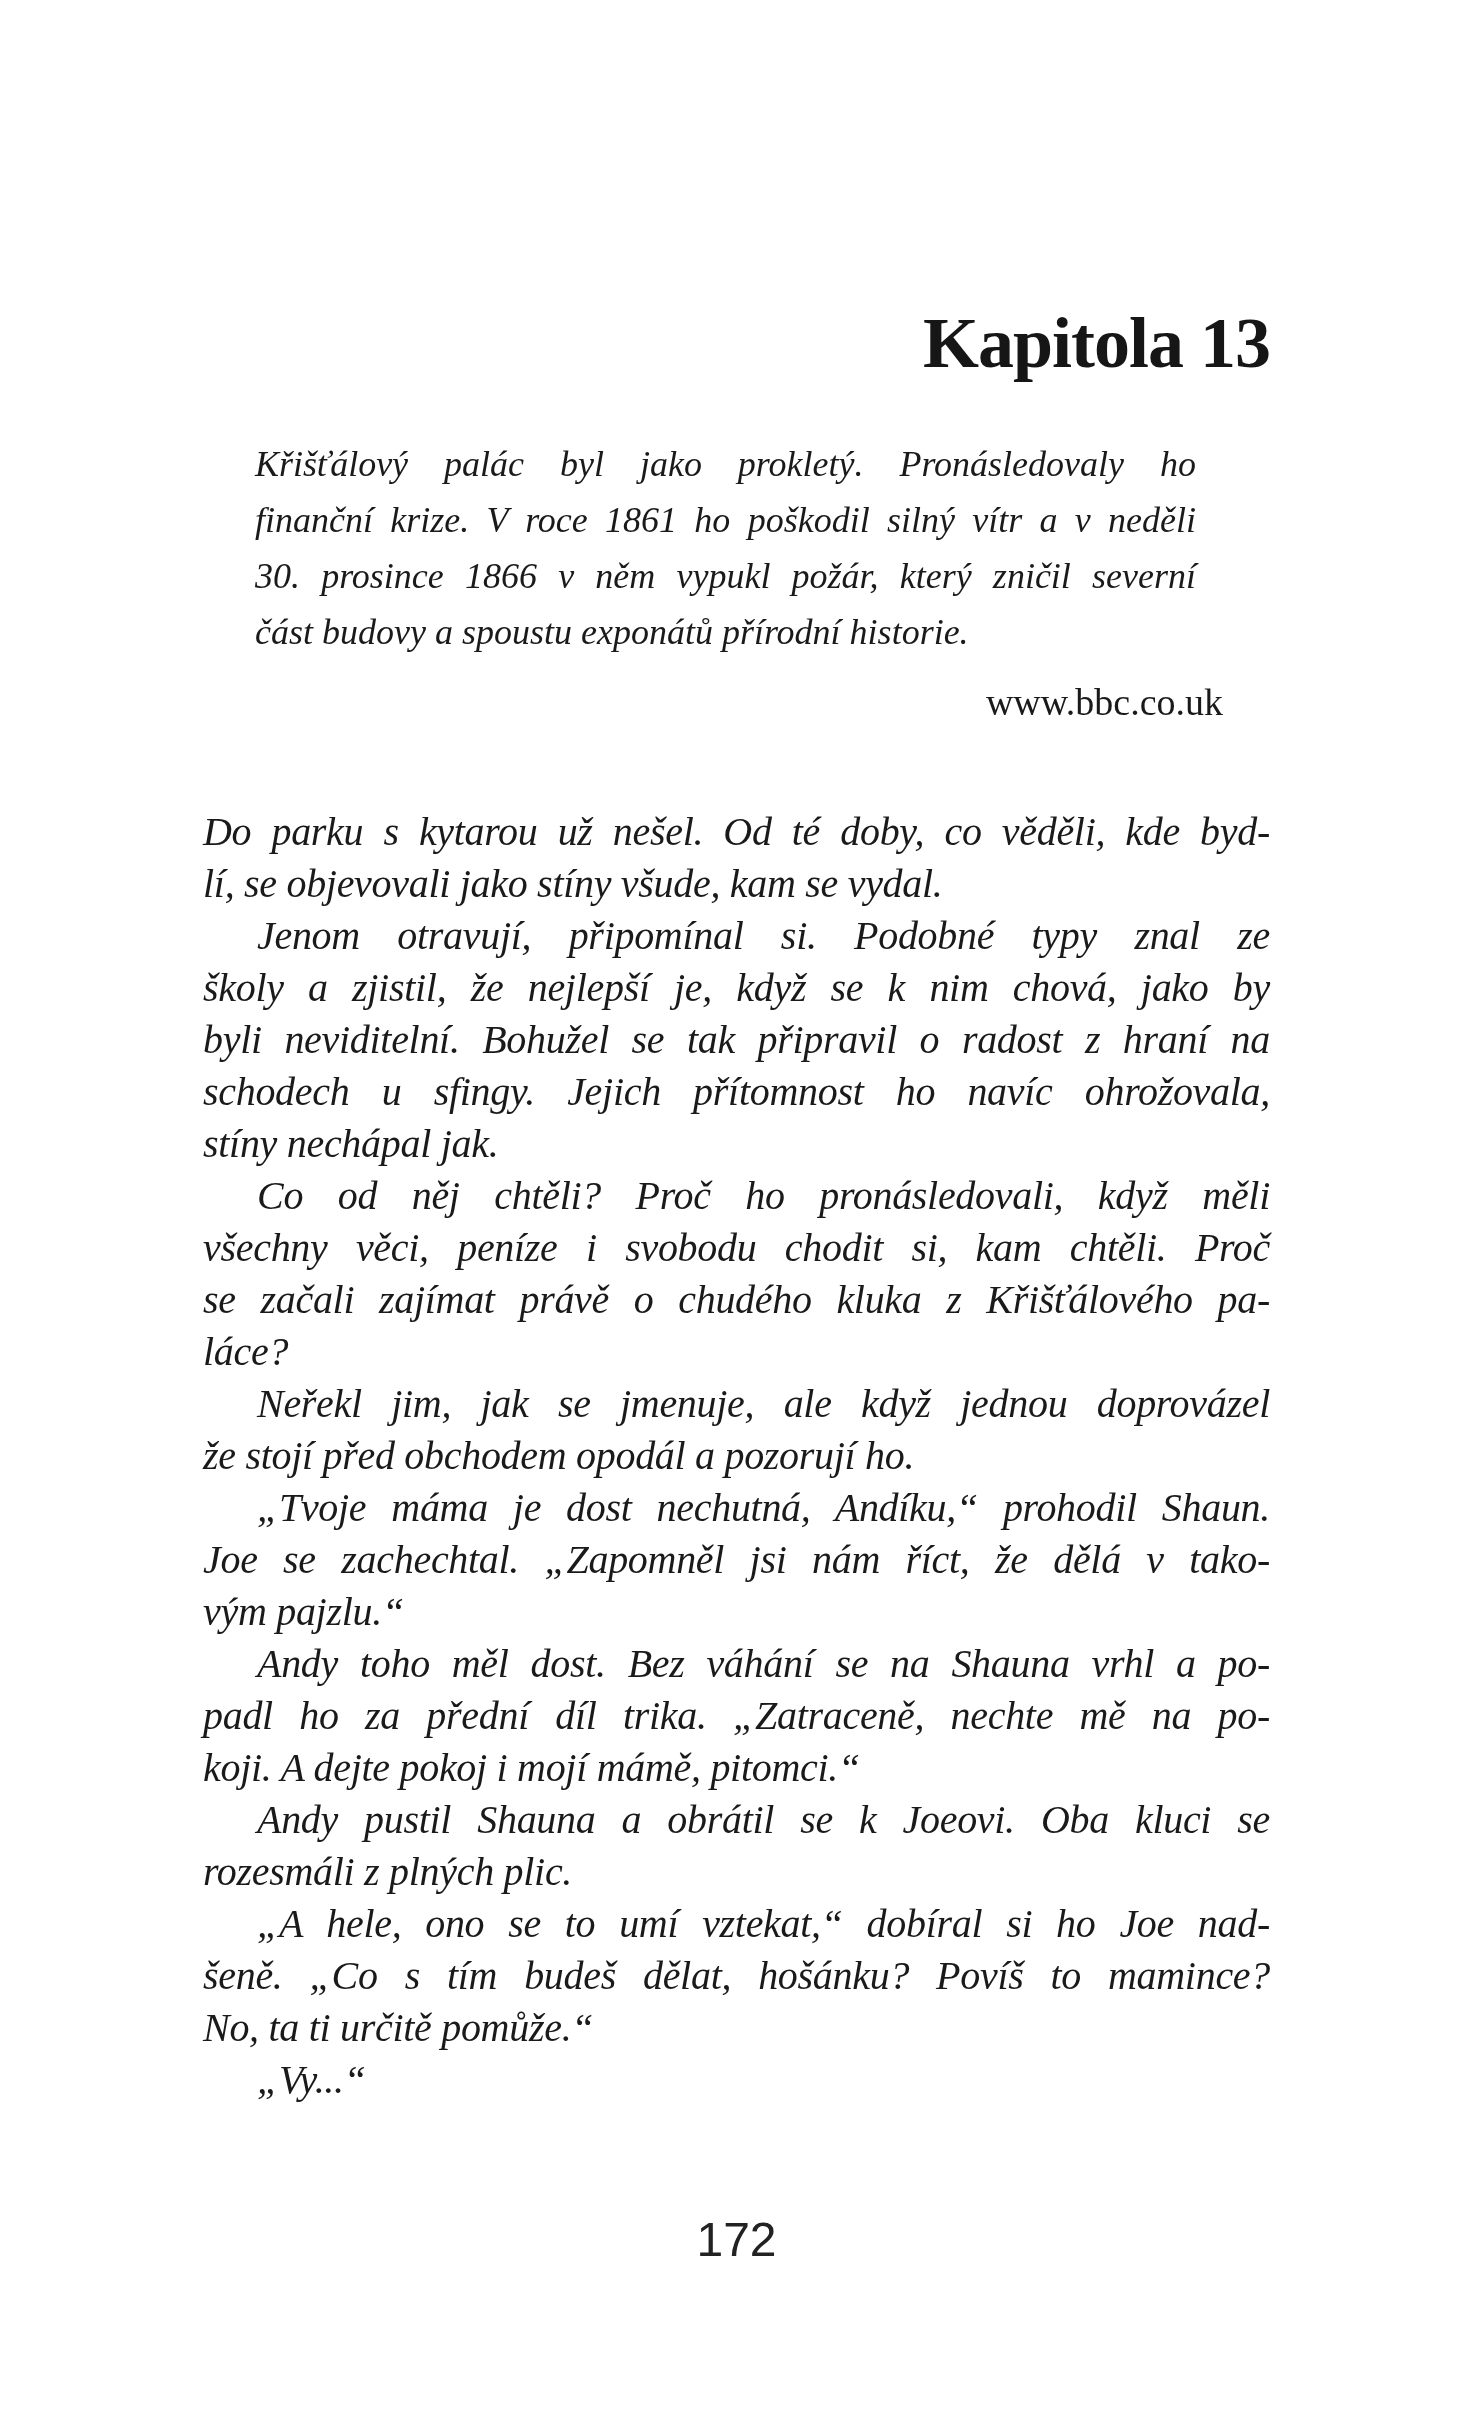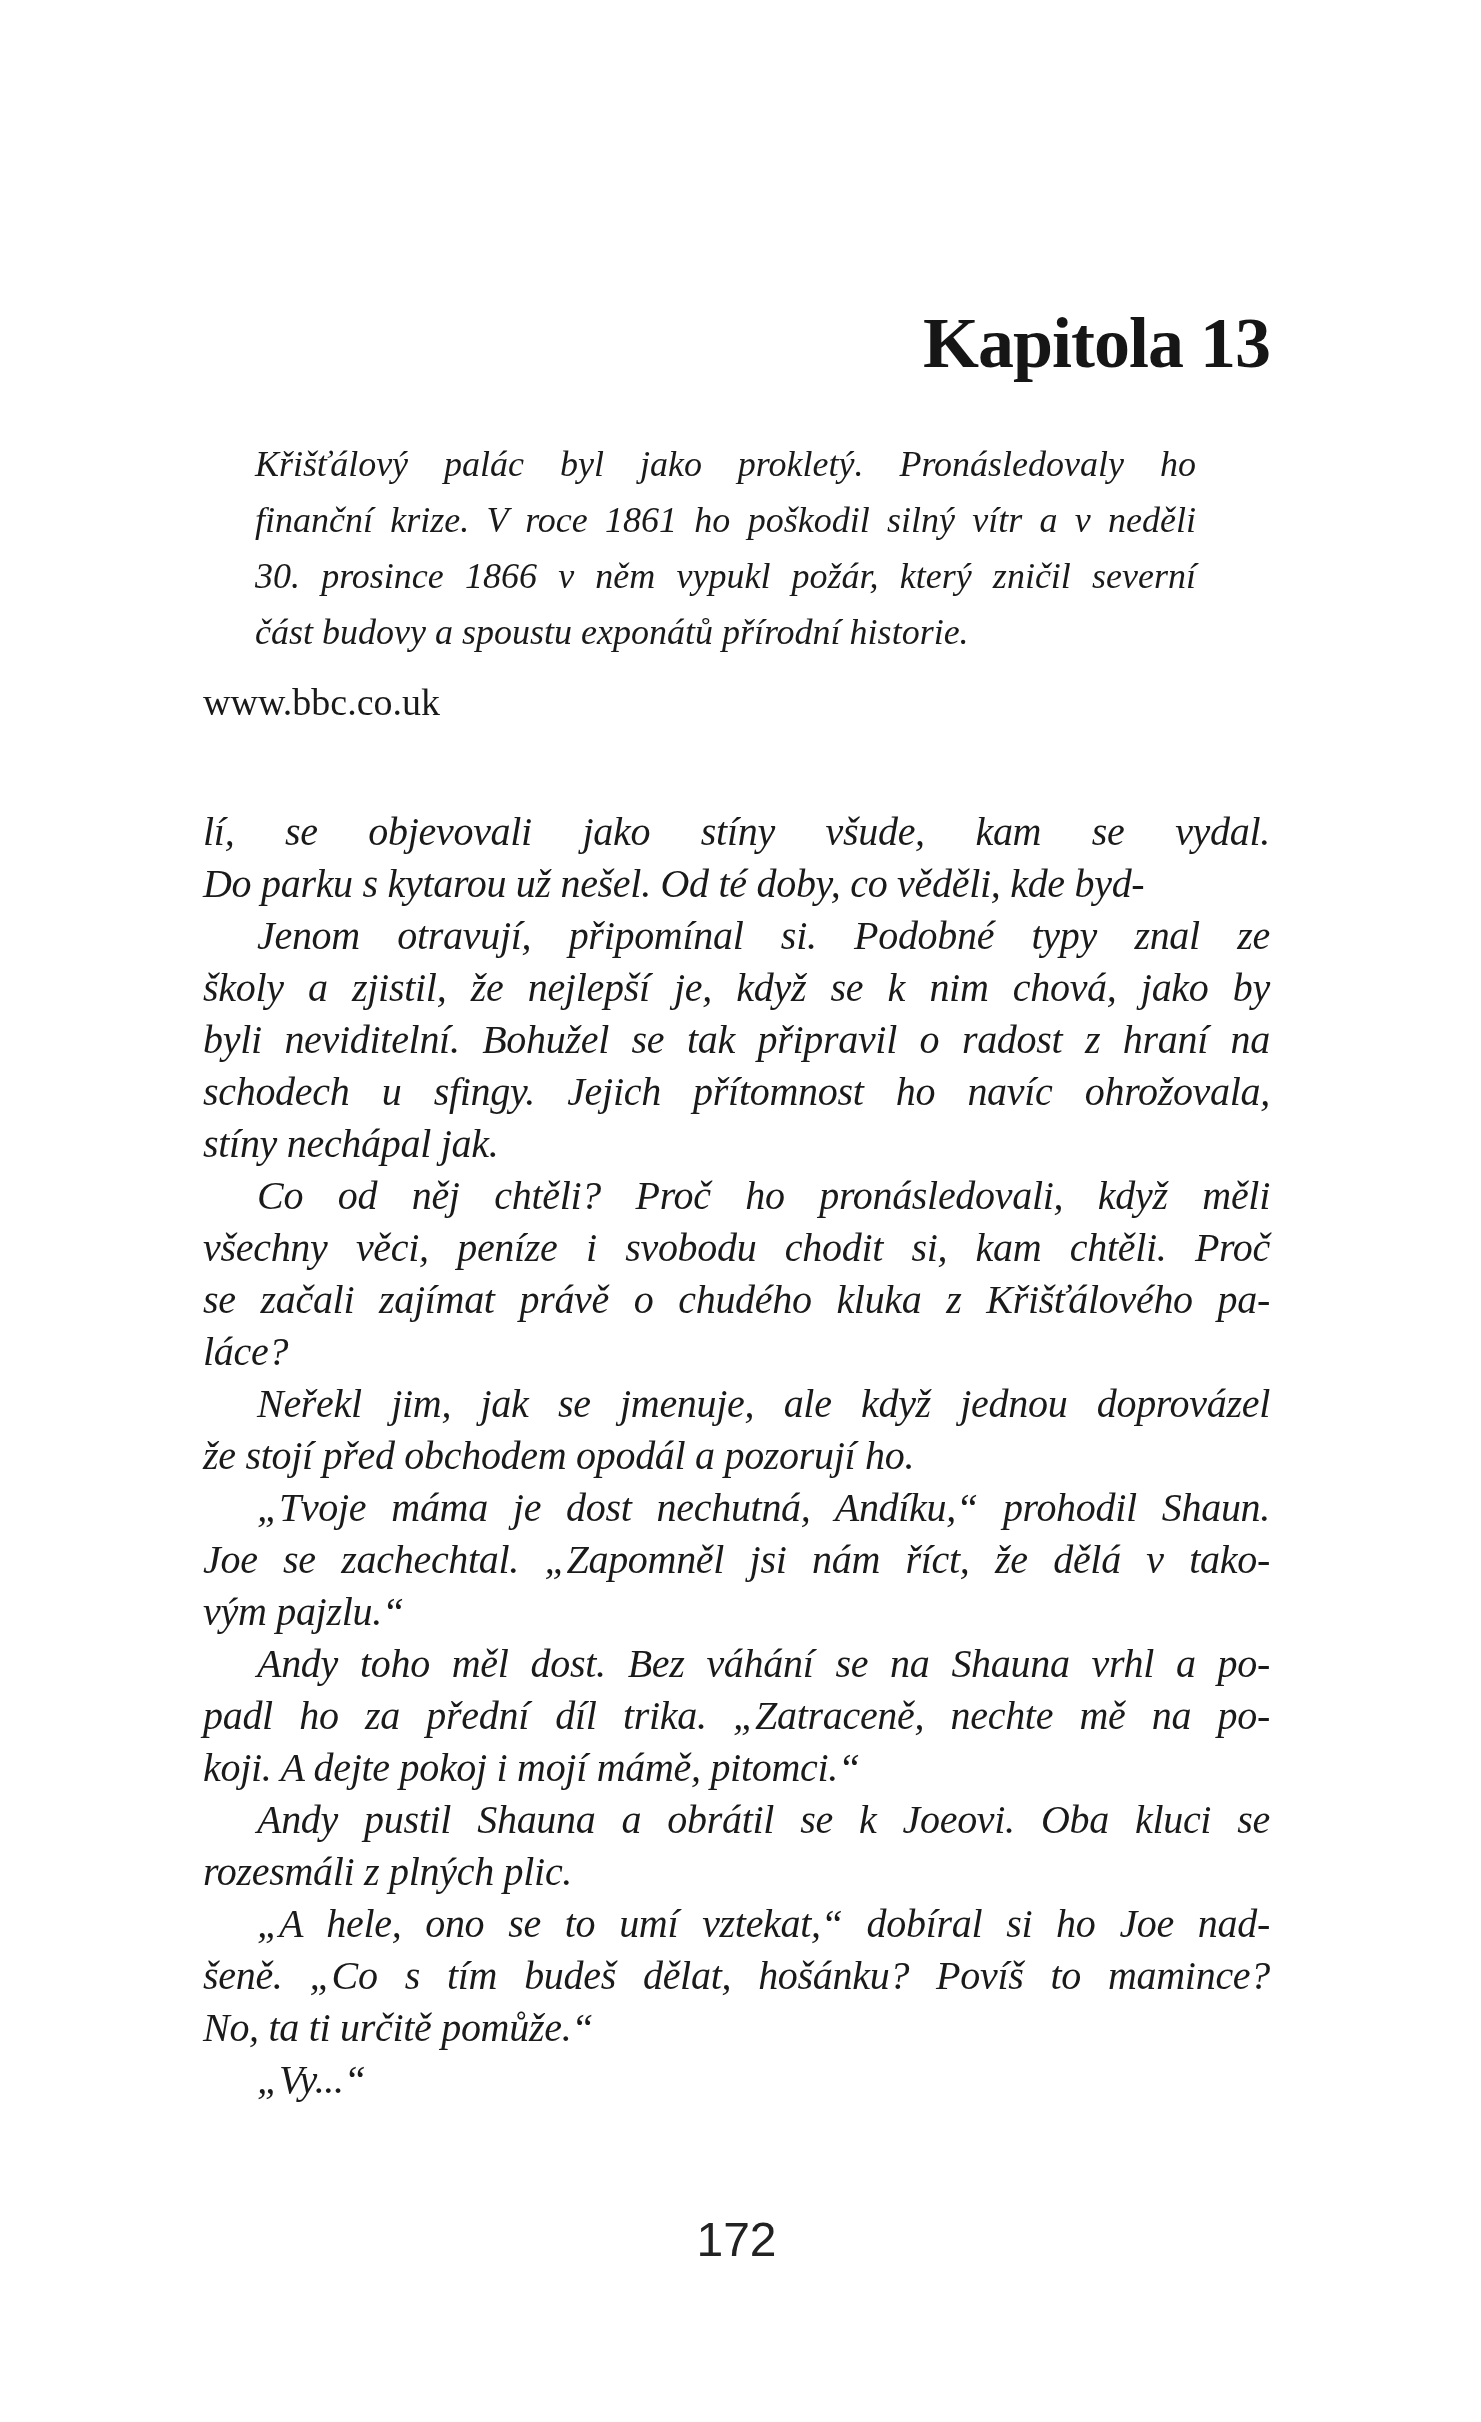--- a/index.html
+++ b/index.html
@@ -33,21 +33,21 @@
     font-size: 36px;
     line-height: 56px;
     color: #1a1a1a;
     font-family: Liberation Serif, serif;
   }
 
   .attribution {
     position: absolute;
     left: 203px; width: 1067px;
     top: 676px;
-    text-align: left;
+    text-align: right;
     padding-right: 47px;
     box-sizing: border-box;
     font-style: normal;
     font-size: 38px;
     line-height: 52px;
     color: #1a1a1a;
   }
 
   .body-text {
     position: absolute;
@@ -92,22 +92,22 @@
       <div class="line">Křišťálový palác byl jako prokletý. Pronásledovaly ho</div>
       <div class="line">finanční krize. V roce 1861 ho poškodil silný vítr a v neděli</div>
       <div class="line">30. prosince 1866 v něm vypukl požár, který zničil severní</div>
       <div class="line">část budovy a spoustu exponátů přírodní historie.</div>
     </div>
 
   <div class="attribution">www.bbc.co.uk</div>
 
   <div class="body-text">
       <div class="para">
+        <div class="line">Do parku s kytarou už nešel. Od té doby, co věděli, kde byd-</div>
         <div class="line">lí, se objevovali jako stíny všude, kam se vydal.</div>
-        <div class="line">Do parku s kytarou už nešel. Od té doby, co věděli, kde byd-</div>
       </div>
       <div class="para indent">
         <div class="line">Jenom otravují, připomínal si. Podobné typy znal ze</div>
         <div class="line">školy a zjistil, že nejlepší je, když se k nim chová, jako by</div>
         <div class="line">byli neviditelní. Bohužel se tak připravil o radost z hraní na</div>
         <div class="line">schodech u sfingy. Jejich přítomnost ho navíc ohrožovala,</div>
         <div class="line">stíny nechápal jak.</div>
       </div>
       <div class="para indent">
         <div class="line">Co od něj chtěli? Proč ho pronásledovali, když měli</div>

